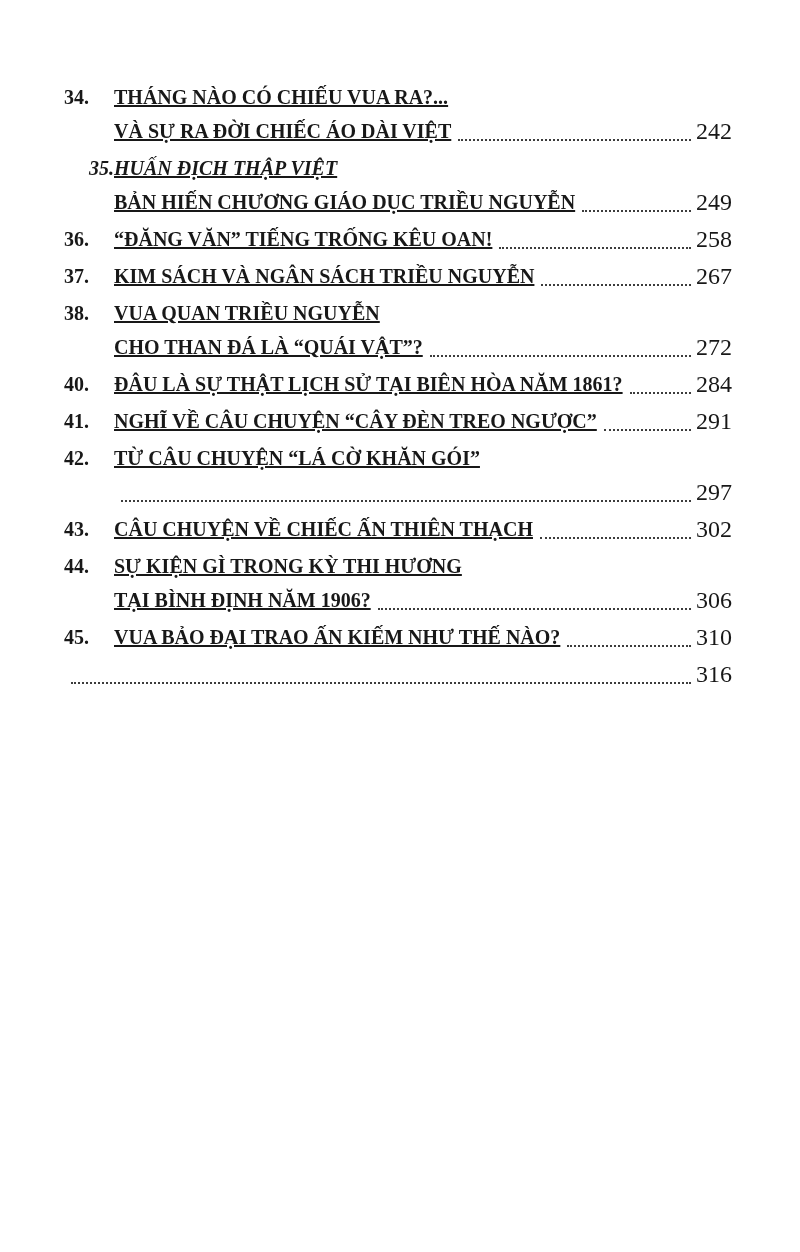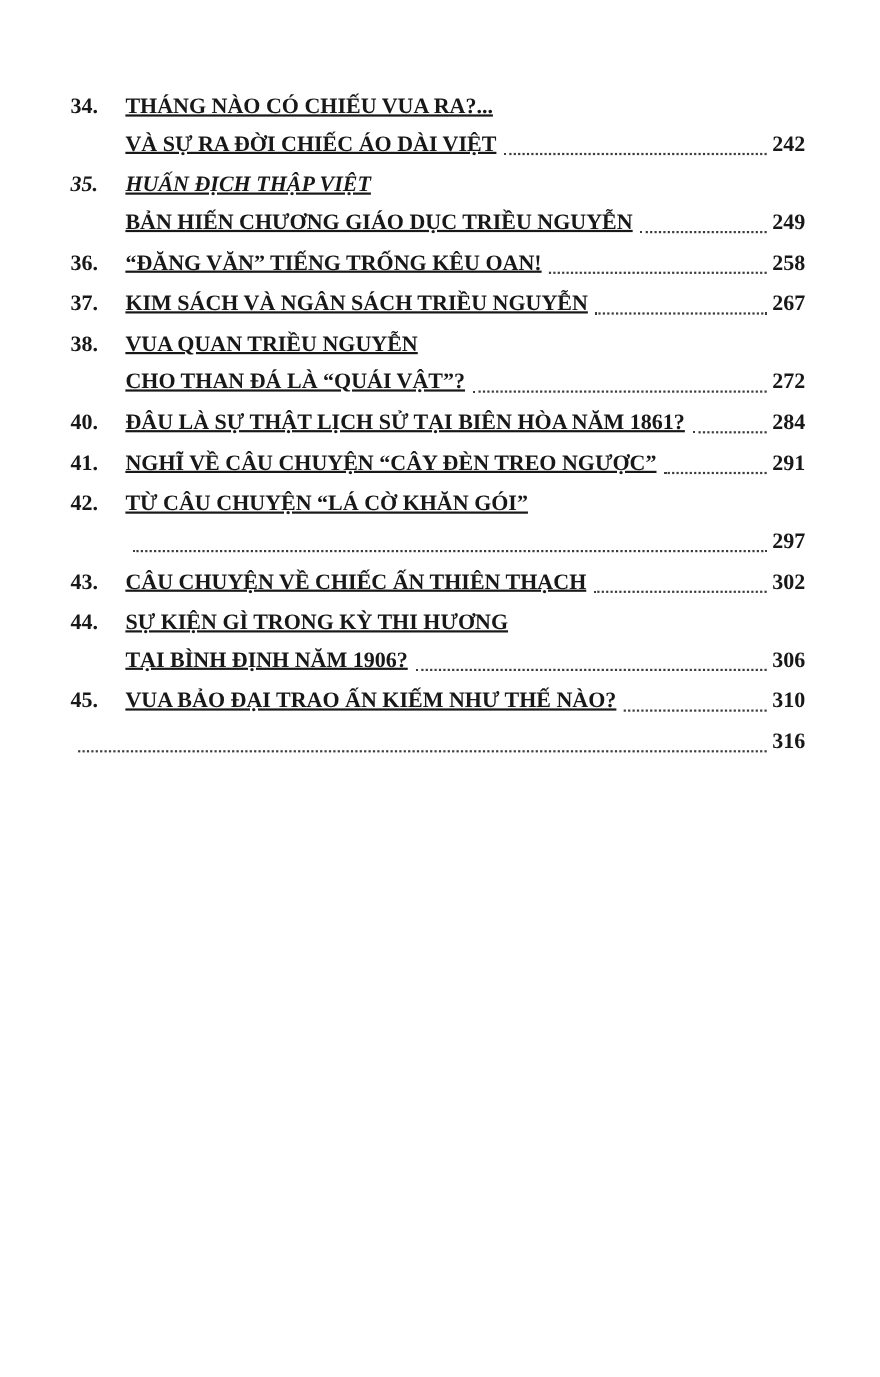--- a/index.html
+++ b/index.html
@@ -44,30 +44,31 @@
     line-height: 34px;
   }
   .title {
     font-size: 20px;
     font-weight: bold;
     white-space: nowrap;
     text-decoration: underline;
   }
   .italic {
     font-style: italic;
+    text-align: right;
   }
   .leader {
     flex: 1 1 auto;
     border-bottom: 2px dotted #3c3c3c;
     margin: 0 5px 7px 7px;
     min-width: 14px;
   }
   .pagenum {
-    font-size: 20px;
-    font-weight: bold;
+    font-size: 24px;
+    font-weight: normal;
     flex: 0 0 auto;
   }
 </style>
 </head>
 <body>
 
 <div class="page">
   <div class="toc">
       <div class="entry">
         <span class="num">34.</span>

